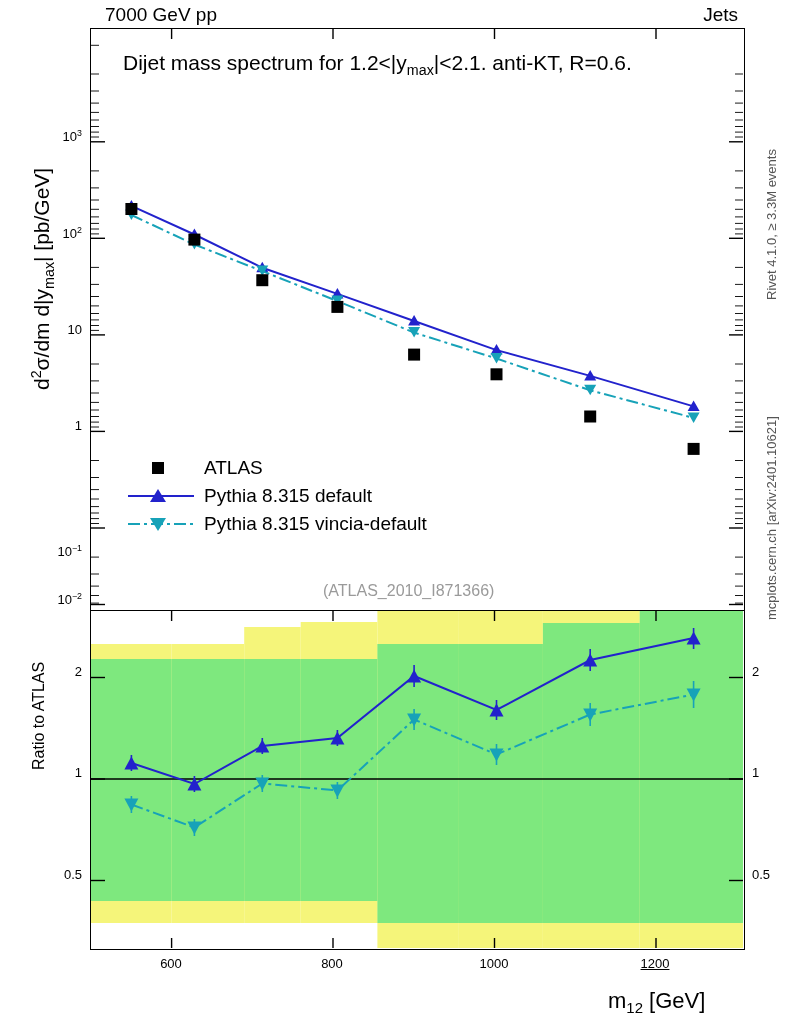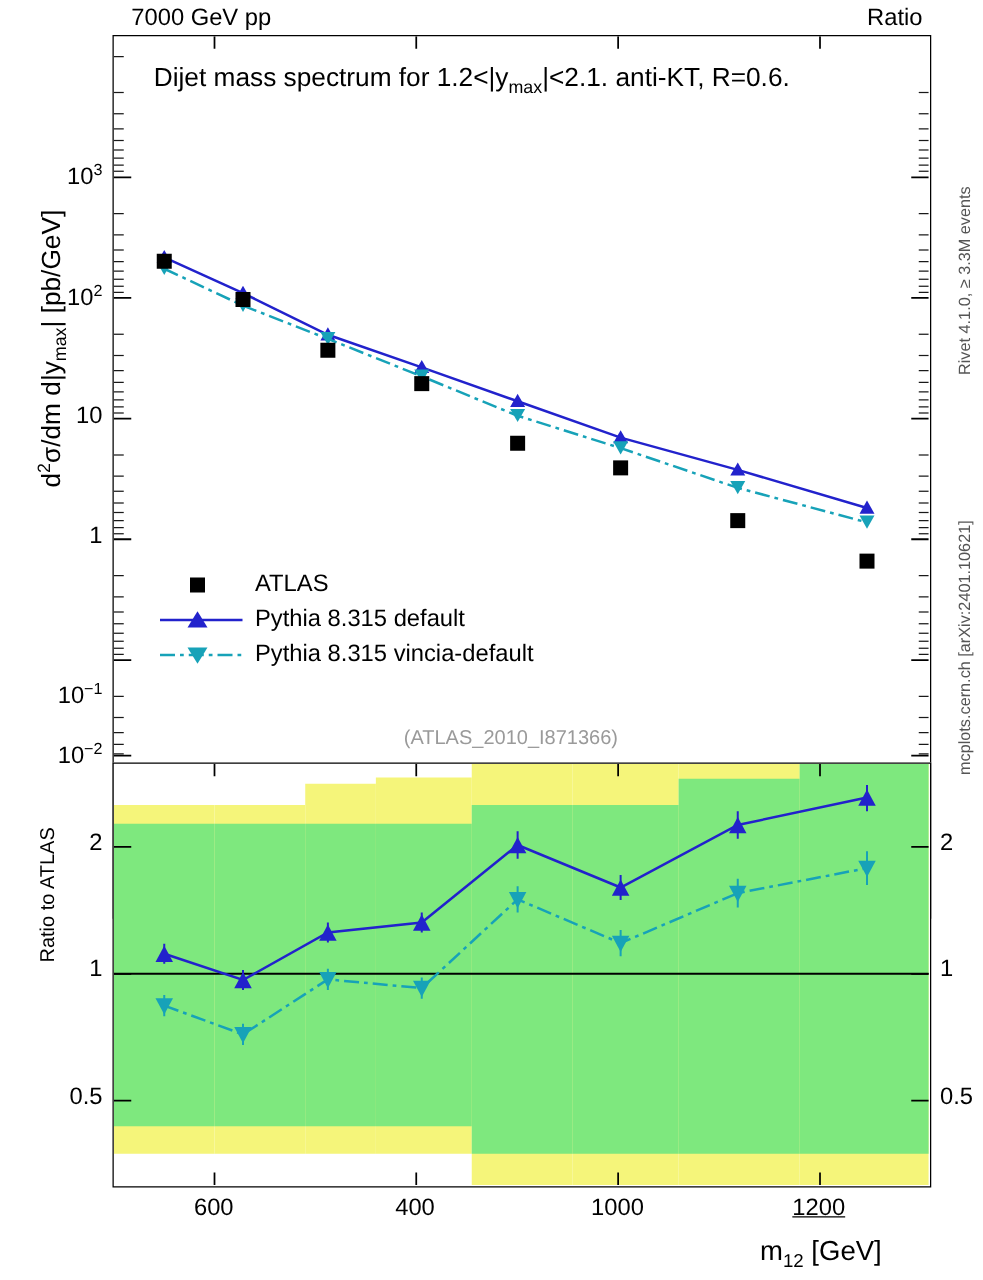--- a/index.html
+++ b/index.html
@@ -11,40 +11,40 @@
   
   .hdr-left{left:105px;top:4px;font-size:19px;}
   .hdr-right{right:48px;top:4px;font-size:19px;}
 
   
   .rot{transform-origin:0 0;transform:rotate(-90deg);white-space:nowrap;color:#555;font-size:13px;}
 
   
   #main-frame{left:90px;top:28px;width:655px;height:707px;border:1.6px solid #000;box-sizing:border-box;background:#fff;}
   #ratio-frame{left:90px;top:610px;width:655px;height:340px;border:1.6px solid #000;box-sizing:border-box;background:#fff;overflow:hidden;}
-  .ticklabel{position:absolute;font-size:19px;text-align:right;white-space:nowrap;}
+  .ticklabel{position:absolute;font-size:13px;text-align:right;white-space:nowrap;}
   .ticklabel.r{text-align:left;}
 
   .legend{position:absolute;left:125px;top:455px;font-size:19px;}
   .legend .row{display:flex;align-items:center;height:28px;}
   .legend .sym{width:70px;height:20px;position:relative;margin-right:8px;}
   .legend .txt{white-space:nowrap;}
 
   .sup{font-size:0.68em;vertical-align:super;}
   .sub{font-size:0.68em;vertical-align:sub;}
 
   svg{display:block;}
 </style>
 </head>
 <body>
 
 <div id="root">
 
   <div class="abs hdr-left">7000 GeV pp</div>
-  <div class="abs hdr-right">Ratio</div>
+  <div class="abs hdr-right">Jets</div>
 
   <div class="abs rot" style="left:764px;top:300px;">Rivet 4.1.0, ≥ 3.3M events</div>
   <div class="abs rot" style="left:764px;top:620px;">mcplots.cern.ch [arXiv:2401.10621]</div>
 
   <div class="abs" style="left:6px;top:60px;">
     <div class="rot" style="font-size:21px;color:#000;transform:rotate(-90deg) translate(-330px,22px);">
       <span>d</span><span class="sup">2</span><span>σ/dm d|y</span><span class="sub">max</span><span>| [pb/GeV]</span>
     </div>
   </div>
 
@@ -349,21 +349,21 @@
 
   <div class="abs ticklabel r" style="left:752px;top:765px;">1</div>
   <div class="abs ticklabel r" style="left:752px;top:664px;">2</div>
   <div class="abs ticklabel r" style="left:752px;top:867px;">0.5</div>
 
   <div class="abs" style="left:30px;top:770px;">
     <div class="rot" style="font-size:16px;color:#000;transform:rotate(-90deg);">Ratio to ATLAS</div>
   </div>
 
   <div class="abs ticklabel" style="left:141px;top:956px;width:60px;text-align:center;">600</div>
-  <div class="abs ticklabel" style="left:302px;top:956px;width:60px;text-align:center;">400</div>
+  <div class="abs ticklabel" style="left:302px;top:956px;width:60px;text-align:center;">800</div>
   <div class="abs ticklabel" style="left:464px;top:956px;width:60px;text-align:center;">1000</div>
   <div class="abs ticklabel" style="left:625px;top:956px;width:60px;text-align:center;text-decoration:underline;">1200</div>
 
   <div class="abs" style="left:575px;top:988px;font-size:22px;margin-left:33px;">
     <span>m</span><span class="sub">12</span><span> [GeV]</span>
   </div>
 
 </div>
 
 </body></html>

